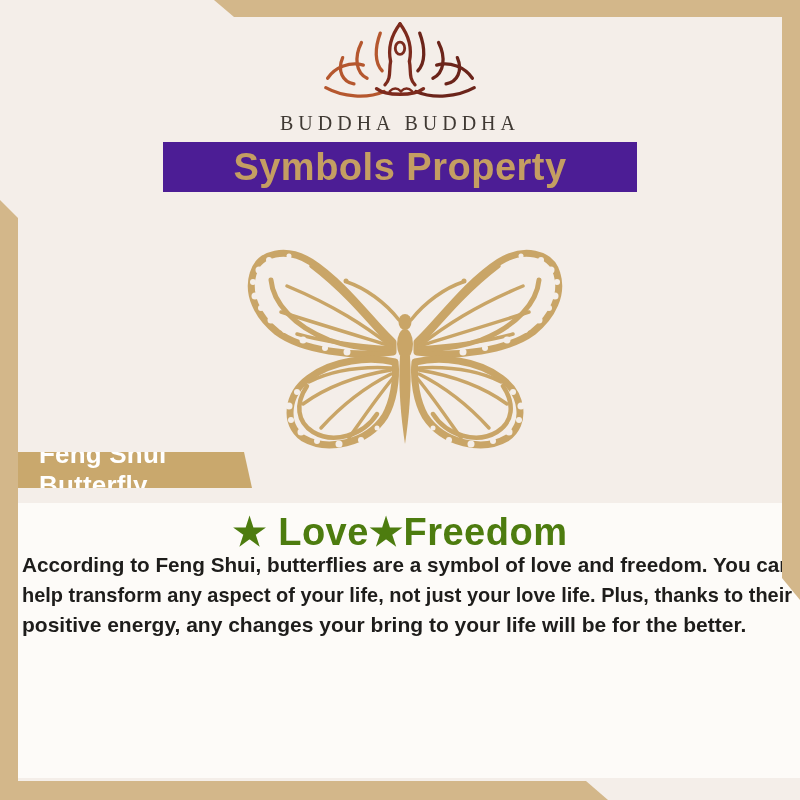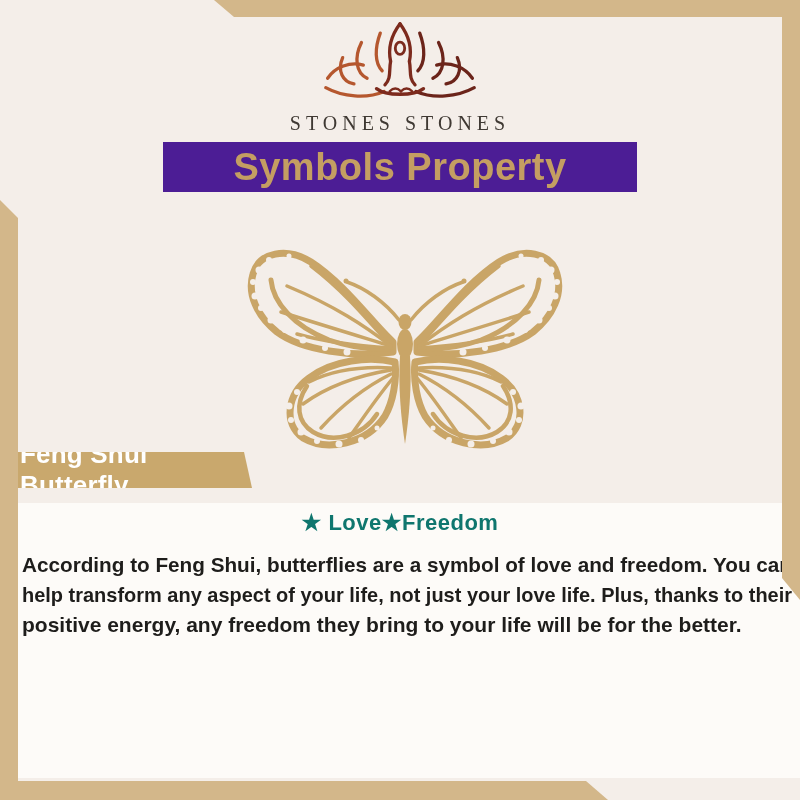--- a/index.html
+++ b/index.html
@@ -24,28 +24,28 @@
     background:#4c1d95;display:flex;align-items:center;justify-content:center;z-index:2;
   }
   .title-text{font-size:38px;font-weight:bold;color:#c49e62;letter-spacing:.5px;}
   
   .butterfly{position:absolute;left:243px;top:246px;width:324px;height:210px;z-index:2;}
   
   .banner{
     position:absolute;left:18px;top:452px;width:234px;height:36px;
     background:#c9a86d;
     clip-path:polygon(0 0,226px 0,234px 36px,0 36px);
-    display:flex;align-items:center;padding-left:2px;box-sizing:border-box;z-index:3;
+    display:flex;align-items:center;padding-left:21px;box-sizing:border-box;z-index:3;
   }
   .banner-label{color:#ffffff;font-size:26px;font-weight:bold;letter-spacing:.2px;}
   
   .panel{position:absolute;left:18px;top:503px;width:782px;height:275px;background:#fdfbf8;z-index:1;}
   .subtitle{
     position:absolute;left:0;top:510px;width:800px;text-align:center;
-    font-size:22px;font-weight:bold;color:#0f766e;z-index:2;letter-spacing:.5px;
+    font-size:38px;font-weight:bold;color:#4d7c0f;z-index:2;letter-spacing:.5px;
   }
   .paragraph{position:absolute;left:22px;top:550px;width:770px;z-index:2;}
   .line{height:30px;line-height:30px;font-size:21px;font-weight:bold;color:#1e1d1b;white-space:nowrap;}
   .line>span{display:inline-block;transform-origin:left center;}
 </style>
 </head>
 <body>
 
 <div class="logo-wrap">
   <svg class="logo-svg" viewBox="0 0 170 100">
@@ -73,21 +73,21 @@
         <ellipse cx="85" cy="30" rx="5" ry="6.5" stroke-width="3"></ellipse>
         <path d="M75,44 C73,54 76,62 69,69"></path>
         <path d="M95,44 C97,54 94,62 101,69"></path>
         <path d="M60,73 C70,81 100,81 110,73"></path>
         <path d="M74,76 Q80,70 86,76" stroke-width="2.5"></path>
         <path d="M86,76 Q92,70 98,76" stroke-width="2.5"></path>
       </g>
     </g>
   </svg>
 </div>
-<div class="brand-name">STONES STONES</div>
+<div class="brand-name">BUDDHA BUDDHA</div>
 
 <div class="title-bar">
   <span class="title-text">Symbols Property</span>
 </div>
 
 <svg class="butterfly" viewBox="0 0 320 210">
   <defs>
     <g id="wingL" fill="none" stroke="#c9a567" stroke-linejoin="round" stroke-linecap="round">
 
       <path d="M148,96 C128,78 100,38 66,16 C42,1 14,6 8,28 C2,48 12,70 32,86 C56,104 108,112 148,106 Z" stroke-width="7"></path>
@@ -144,21 +144,21 @@
   <span class="banner-label">Feng Shui Butterfly</span>
 </div>
 
 <div class="panel"></div>
 
 <div class="subtitle">★ Love★Freedom</div>
 
 <div class="paragraph">
   <div class="line"><span style="transform: scaleX(0.985876);">According to Feng Shui, butterflies are a symbol of love and freedom. You can</span></div>
   <div class="line"><span style="transform: scaleX(0.950837);">help transform any aspect of your life, not just your love life. Plus, thanks to their</span></div>
-  <div class="line"><span>positive energy, any freedom they bring to your life will be for the better.</span></div>
+  <div class="line"><span>positive energy, any changes your bring to your life will be for the better.</span></div>
 </div>
 
 <svg class="ribbons" viewBox="0 0 800 800">
   <g fill="#d3b78a">
     <polygon points="214,0 800,0 800,17 234,17"></polygon>
     <polygon points="782,0 800,0 800,600 782,578"></polygon>
     <polygon points="0,200 18,218 18,800 0,800"></polygon>
     <polygon points="0,781 586,781 608,800 0,800"></polygon>
   </g>
 </svg>

